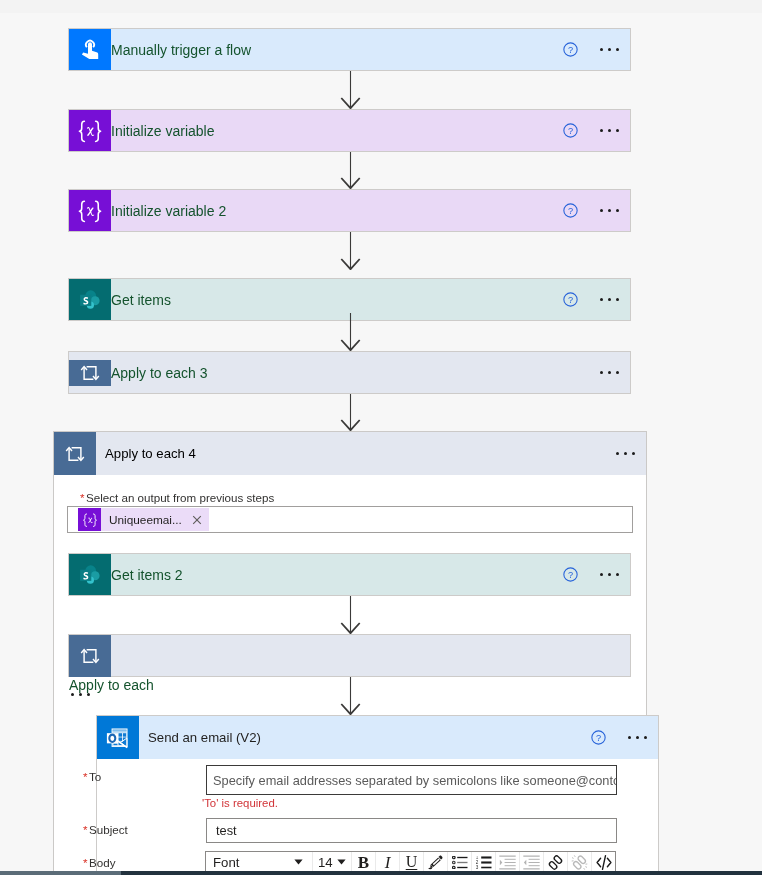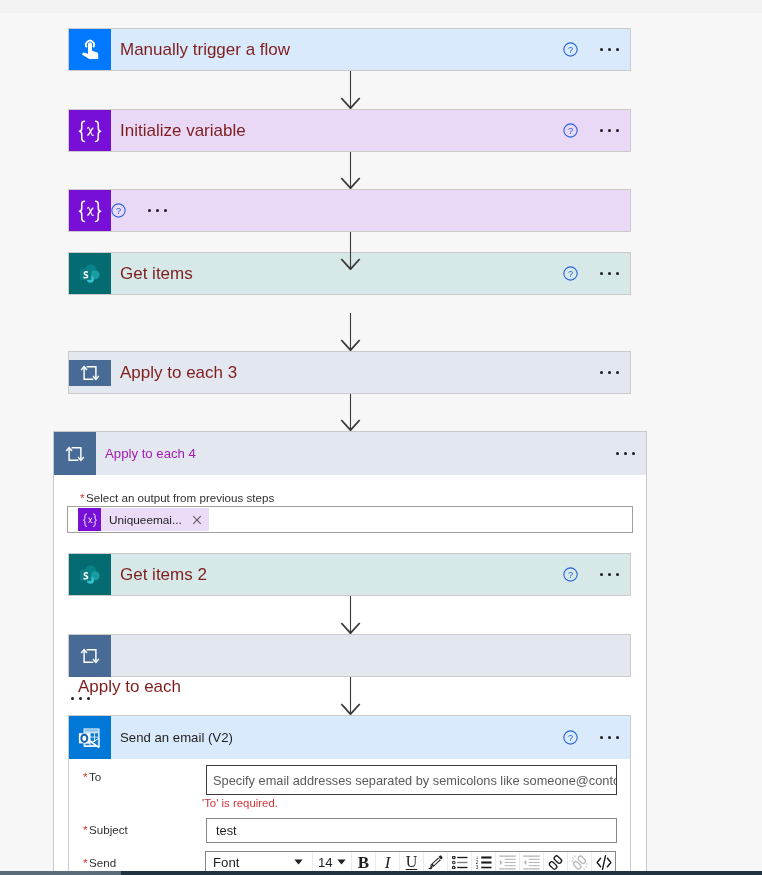--- a/index.html
+++ b/index.html
@@ -4,40 +4,40 @@
 <style>
   html,body{margin:0;padding:0;}
   body{width:762px;height:875px;overflow:hidden;background:#f7f7f7;
        font-family:"Liberation Sans",sans-serif;position:relative;}
   .topstrip{position:absolute;left:0;top:0;width:762px;height:13px;background:#f3f3f3;}
 
   
   .card{position:absolute;box-sizing:border-box;border:1px solid #cdcbc9;
         display:flex;align-items:stretch;height:43px;}
   .card>.icon{width:42px;flex:0 0 42px;display:flex;align-items:center;justify-content:center;}
-  .card>.title{flex:1;display:flex;align-items:center;padding-left:9px;
-               font-size:17px;color:#7f1d1d;}
+  .card>.title{flex:1;display:flex;align-items:center;
+               font-size:14px;color:#14532d;}
   .card>.acts{display:flex;align-items:center;}
   .help{width:15px;height:15px;margin-right:20px;display:block;}
   .ellipsis{display:flex;align-items:center;margin-right:9px;}
   .ellipsis i{display:block;width:3.2px;height:3.2px;border-radius:50%;background:#1b1b1b;margin:0 2.3px;}
 
   
   .arrow{position:absolute;}
   .arrow svg{display:block;}
 
   
   .scope{position:absolute;box-sizing:border-box;border:1px solid #cbc9c7;background:#ffffff;}
   .scope-head{height:43px;display:flex;align-items:stretch;background:#e3e7f0;}
   .scope-head>.icon{width:42px;flex:0 0 42px;display:flex;align-items:center;justify-content:center;background:#486b95;}
-  .scope-head>.title{flex:1;display:flex;align-items:center;padding-left:9px;font-size:13.2px;color:#a21caf;}
+  .scope-head>.title{flex:1;display:flex;align-items:center;padding-left:9px;font-size:13.2px;color:#000000;}
   .scope-head>.acts{display:flex;align-items:center;}
 
   
-  .xcard{position:absolute;box-sizing:border-box;border:1px solid #cdcbc9;background:#fff;}
+  .xcard{position:absolute;box-sizing:border-box;border:1px solid #cdcbc9;background:#fff;margin-left:28px;}
   .xcard-head{height:43px;display:flex;align-items:stretch;}
   .xcard-head>.icon{width:42px;flex:0 0 42px;display:flex;align-items:center;justify-content:center;}
   .xcard-head>.title{flex:1;display:flex;align-items:center;padding-left:9px;font-size:13.2px;color:#201f1e;}
   .xcard-head>.acts{display:flex;align-items:center;}
 
   
   .fieldlabel{position:absolute;font-size:11.6px;color:#323130;white-space:nowrap;}
   .req{color:#d93025;font-size:11.6px;margin-right:1.5px;}
   .tokenbox{position:absolute;box-sizing:border-box;border:1px solid #a19f9d;background:#fff;
             display:flex;align-items:center;padding-left:10px;}
@@ -109,33 +109,34 @@
       </div>
     </div>
     <div class="card" style="left: 68px; top: 189px; width: 563px; background: rgb(233, 217, 246);">
       <div class="icon" style="background: rgb(119, 15, 214);">
         <svg width="26" height="26" viewBox="0 0 26 26">
           <path fill="none" stroke="#fff" stroke-width="1.55" stroke-linecap="round" stroke-linejoin="round" d="M7.4 3.2C5.3 3.2 4.75 4.5 4.75 6.25v3.8c0 1.75-.75 3.1-2.35 3.25 1.6.15 2.35 1.5 2.35 3.25v3.8c0 1.75.55 3.05 2.65 3.05"></path>
           <path fill="none" stroke="#fff" stroke-width="1.55" stroke-linecap="round" stroke-linejoin="round" d="M18.6 3.2c2.1 0 2.65 1.3 2.65 3.05v3.8c0 1.75.75 3.1 2.35 3.25-1.6.15-2.35 1.5-2.35 3.25v3.8c0 1.75-.55 3.05-2.65 3.05"></path>
           <path fill="#fff" d="M10.0 9.9c.55-.75 1.45-1.2 2.05-.6.5.5.95 1.6 1.4 2.95.65-1.15 1.25-2.05 1.8-2.6.45-.45 1.05-.2 1.25.05.2.3.05.7-.3 1.05-.55.55-1.25 1.6-2.0 2.95.5 1.45.9 2.55 1.25 3.05.25.4.65.35 1.05.05l.5-.4.25.65c-.65.8-1.6 1.25-2.3.65-.5-.45-1.0-1.55-1.45-2.95-.75 1.3-1.5 2.3-2.1 2.9-.45.4-.95.25-1.15-.05-.2-.3-.05-.65.3-1.0.65-.65 1.45-1.75 2.25-3.15-.4-1.3-.75-2.3-1.05-2.85-.25-.45-.65-.4-1.05-.05l-.5.4z"></path>
         </svg>
       </div>
+      <div class="title">Initialize variable 2</div>
       <div class="acts">
         <svg class="help" viewBox="0 0 16 16">
           <circle cx="8" cy="8" r="7.1" fill="none" stroke="#2662D9" stroke-width="1.15"></circle>
           <text x="8" y="11.6" text-anchor="middle" font-family="Liberation Sans,sans-serif" font-size="9.8" fill="#2662D9">?</text>
         </svg>
         <div class="ellipsis">
           <i></i>
           <i></i>
           <i></i>
         </div>
       </div>
     </div>
-    <div class="card" style="left: 68px; top: 252px; width: 563px; background: rgb(215, 232, 232);">
+    <div class="card" style="left: 68px; top: 278px; width: 563px; background: rgb(215, 232, 232);">
       <div class="icon" style="background: rgb(4, 108, 112);">
         <svg width="26" height="26" viewBox="0 0 26 26">
           <circle cx="13.7" cy="8.7" r="5.4" fill="#08838A"></circle>
           <circle cx="18.1" cy="13.8" r="4.5" fill="#1A9CA3"></circle>
           <circle cx="13.4" cy="18.2" r="3.6" fill="#34C2CC"></circle>
           <path d="M3.1 7.7h11.2v11.2H3.1z" fill="#0B7E85"></path>
           <path fill="#fff" d="M8.85 10.0c1.0 0 1.82.24 2.31.58l-.55 1.42c-.46-.3-1.05-.48-1.64-.48-.57 0-.95.22-.95.61 0 .4.36.61 1.33.98 1.33.5 1.96 1.17 1.96 2.25 0 1.35-1.04 2.25-2.69 2.25-1.0 0-1.9-.26-2.4-.62l.55-1.46c.5.35 1.25.62 1.9.62.68 0 1.05-.24 1.05-.65 0-.42-.33-.62-1.24-.98-1.24-.49-1.88-1.16-1.88-2.26 0-1.29.98-2.25 2.25-2.25z"></path>
         </svg>
       </div>
       <div class="title">Get items</div>
@@ -324,21 +325,21 @@
           <div class="ellipsis">
             <i></i>
             <i></i>
             <i></i>
           </div>
         </div>
       </div>
     </div>
     <div class="fieldlabel" style="left: 83px; top: 770px;"><span class="req">*</span><span>To</span></div>
     <div class="fieldlabel" style="left: 83px; top: 823px;"><span class="req">*</span><span>Subject</span></div>
-    <div class="fieldlabel" style="left: 83px; top: 856px;"><span class="req">*</span><span>Send</span></div>
+    <div class="fieldlabel" style="left: 83px; top: 856px;"><span class="req">*</span><span>Body</span></div>
     <div class="inputbox" style="left: 206px; top: 765px; width: 411px; height: 30px; border: 1px solid rgb(59, 58, 57); color: rgb(90, 90, 90);">
       <span>Specify email addresses separated by semicolons like someone@contoso.com</span>
     </div>
     <div class="errtext" style="left: 202px; top: 797px;">'To' is required.</div>
     <div class="inputbox" style="left: 206px; top: 818px; width: 411px; height: 25px; border: 1px solid rgb(138, 136, 134); color: rgb(32, 31, 30); padding-left: 9px;">
       <span>test</span>
     </div>
     <div class="rtbar" style="left: 205px; top: 851px; width: 411px; height: 22px;">
       <div class="grp" style="flex:0 0 106px;padding:0 9px 0 7px">
         <span>Font</span>

